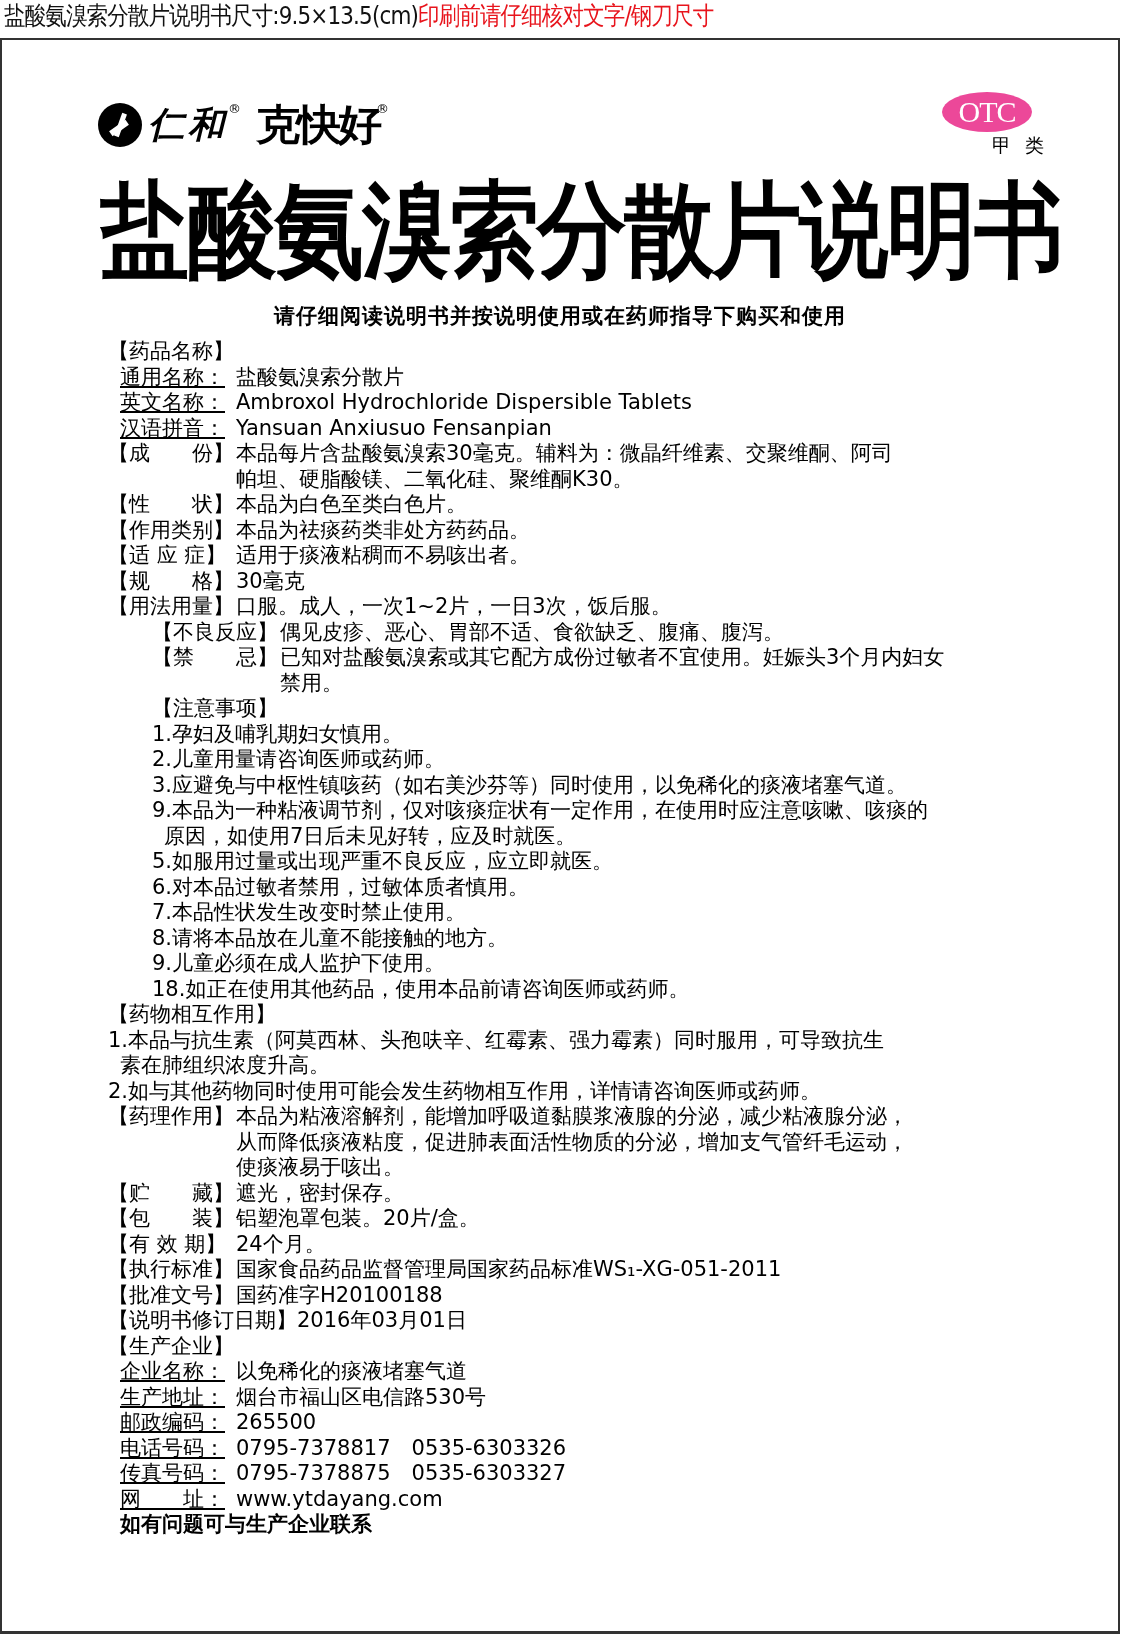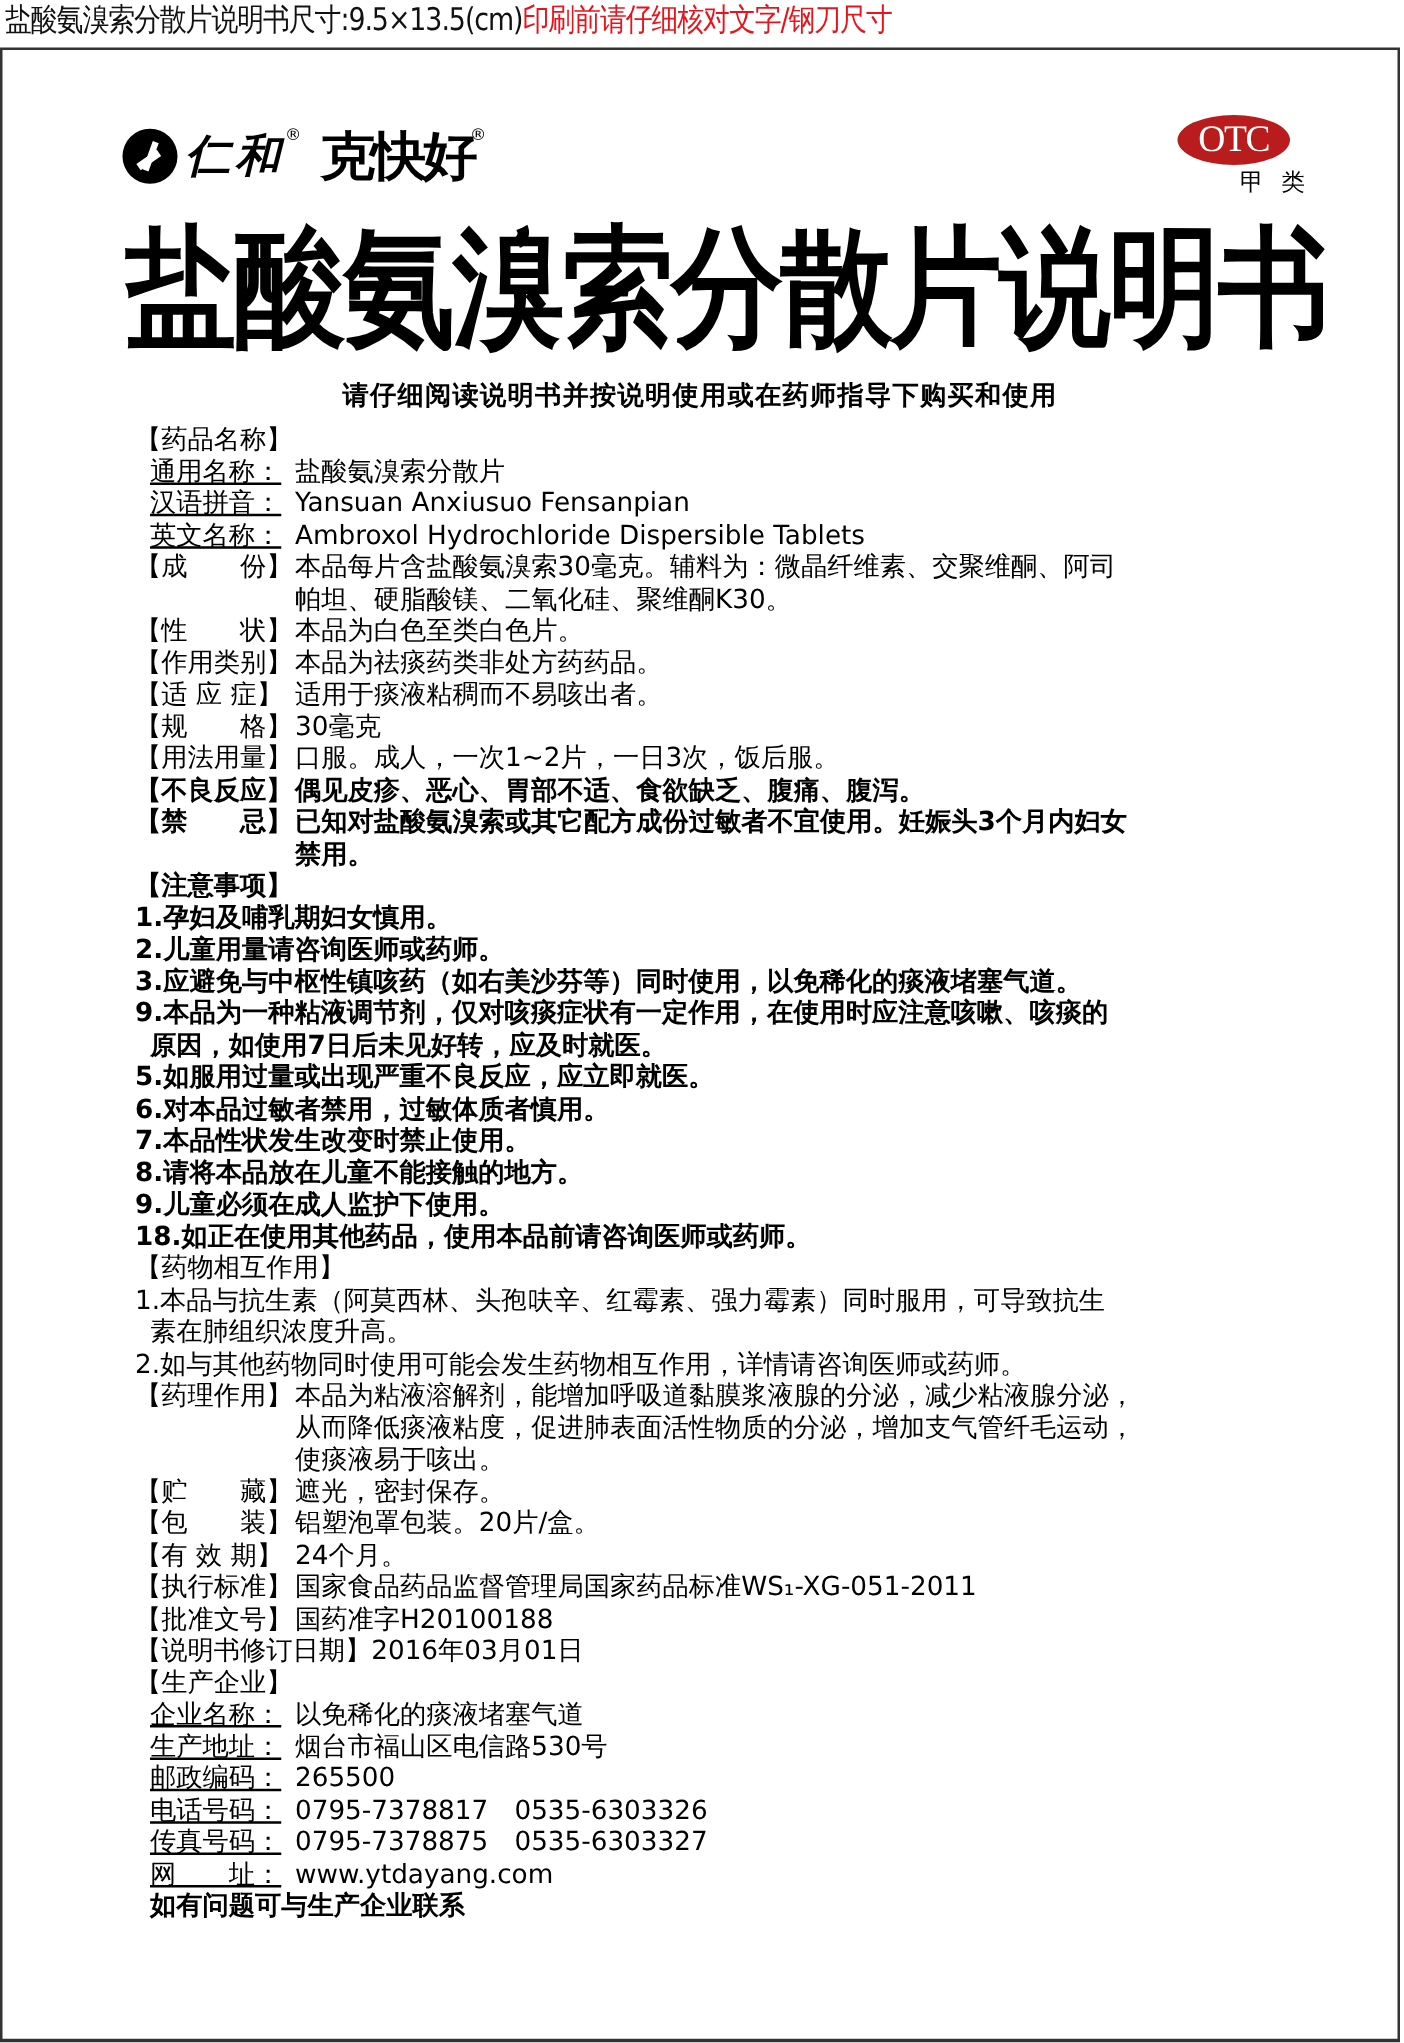--- a/index.html
+++ b/index.html
@@ -31,21 +31,21 @@
   .logo-mark::after {
     content: ""; position: absolute; left: 20px; top: 10px; width: 5px; height: 24px; background: #fff;
     transform: rotate(20deg);
   }
   .logo-renhe { font-family: "DejaVu Serif", serif; font-size: 36px; font-weight: bold; letter-spacing: 4px; font-style: italic; }
   .reg { font-size: 13px; align-self: flex-start; margin-top: 6px; }
   .logo-kekuaihao { font-size: 42px; font-weight: bold; margin-left: 18px; letter-spacing: -3px; transform: scaleX(1.05); }
 
   .otc-badge {
     position: absolute; left: 942px; top: 92px; width: 90px; height: 40px; border-radius: 50%;
-    background: #b91c1c; color: #fff; font-family: "Liberation Serif", serif; font-size: 30px;
+    background: #ec4899; color: #fff; font-family: "Liberation Serif", serif; font-size: 30px;
     text-align: center; line-height: 40px; letter-spacing: -1px;
   }
   .otc-class { position: absolute; left: 992px; top: 133px; font-size: 19px; letter-spacing: 14px; }
 
   .main-title {
     position: absolute; left: 100px; top: 170px; width: 950px; height: 120px;
     font-size: 96px; font-weight: bold; line-height: 120px; white-space: nowrap;
     transform: scaleX(0.93) scaleY(1.08); transform-origin: left center; letter-spacing: -2px;
   }
 
@@ -55,21 +55,21 @@
   }
 
   .body { position: absolute; left: 108px; top: 339px; width: 940px; font-size: 21px; line-height: 25.5px; }
   .line { white-space: nowrap; height: 25.5px; }
   .sec { display: flex; }
   .sec .lbl { width: 128px; flex: none; white-space: nowrap; letter-spacing: 0; }
   .sec .val { flex: 1; white-space: normal; }
   .sec .val span.cont { display: block; }
   .field { display: flex; padding-left: 12px; }
   .field .k { width: 116px; flex: none; text-decoration: underline; }
-  .bold { font-weight: bold; }
+  .bold { font-weight: normal; margin-left: 44px; }
   .num-item-cont { padding-left: 12px; }
   .footer-note { font-weight: bold; padding-left: 12px; }
 </style>
 </head>
 <body>
 
 <div class="topnote">
   <span class="black">盐酸氨溴索分散片说明书尺寸:9.5×13.5(cm)</span><span class="red">印刷前请仔细核对文字/钢刀尺寸</span>
 </div>
 
@@ -89,26 +89,26 @@
 <div class="main-title">盐酸氨溴索分散片说明书</div>
 <div class="subtitle">请仔细阅读说明书并按说明使用或在药师指导下购买和使用</div>
 
 <div class="body">
   <div class="line">【药品名称】</div>
   <div class="line field">
       <span class="k">通用名称：</span>
       <span>盐酸氨溴索分散片</span>
     </div>
   <div class="line field">
+      <span class="k">英文名称：</span>
+      <span>Ambroxol Hydrochloride Dispersible Tablets</span>
+    </div>
+  <div class="line field">
       <span class="k">汉语拼音：</span>
       <span>Yansuan Anxiusuo Fensanpian</span>
-    </div>
-  <div class="line field">
-      <span class="k">英文名称：</span>
-      <span>Ambroxol Hydrochloride Dispersible Tablets</span>
     </div>
 
   <div class="sec">
     <span class="lbl">【成　　份】</span>
     <span class="val">
         <span class="cont line">本品每片含盐酸氨溴索30毫克。辅料为：微晶纤维素、交聚维酮、阿司</span>
         <span class="cont line">帕坦、硬脂酸镁、二氧化硅、聚维酮K30。</span>
       </span>
   </div>
   <div class="sec line">

